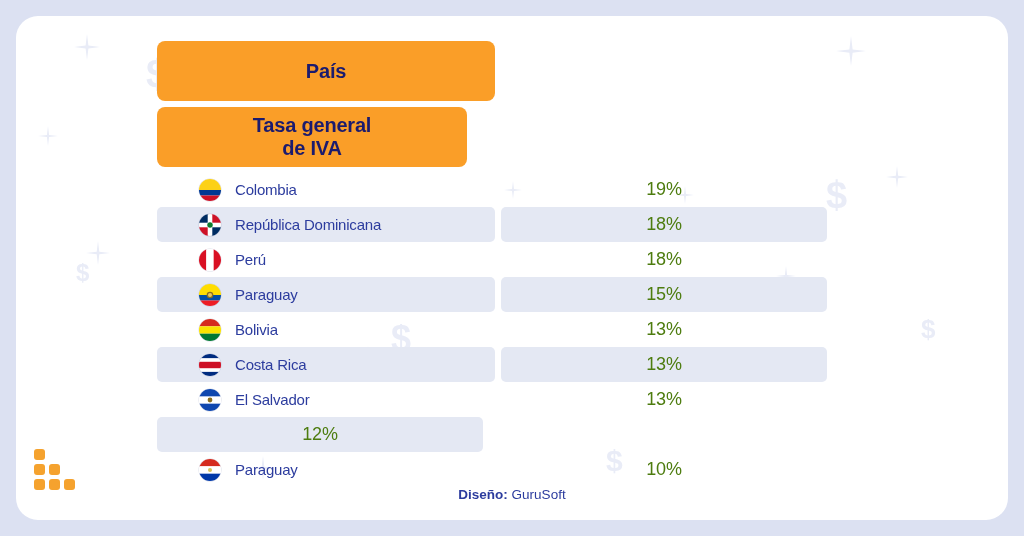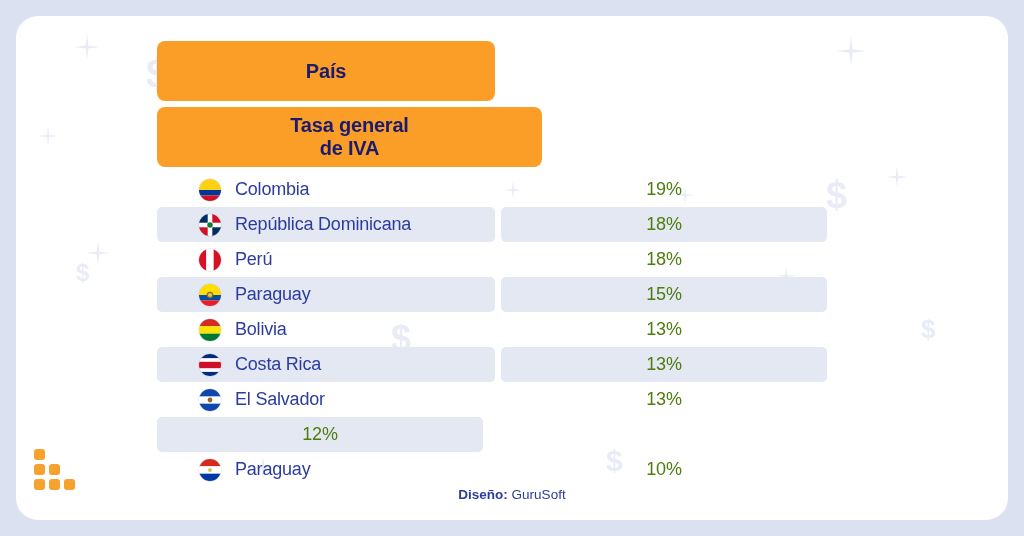--- a/index.html
+++ b/index.html
@@ -69,21 +69,21 @@
     display: flex;
     align-items: center;
     justify-content: center;
     text-align: center;
     height: 60px;
     font-size: 20px;
     letter-spacing: -0.2px;
     line-height: 1.14;
   }
   .th-country { width: 338px; }
-  .th-rate    { width: 385px; }
+  .th-rate    { width: 310px; }
 
   .tbody { display: flex; flex-direction: column; }
 
   .row {
     display: flex;
     gap: 6px;
     height: 35px;
   }
   .row .cell-country,
   .row .cell-rate {
@@ -102,21 +102,21 @@
     padding-left: 42px;
     gap: 14px;
   }
   .cell-rate {
     width: 326px;
     justify-content: center;
   }
 
   .country-name {
     color: #2c3c9e;
-    font-size: 18px;
+    font-size: 15px;
     letter-spacing: -0.2px;
     white-space: nowrap;
   }
   .rate-value {
     color: #4d7c0f;
     font-size: 18px;
     letter-spacing: -0.1px;
   }
 
   

